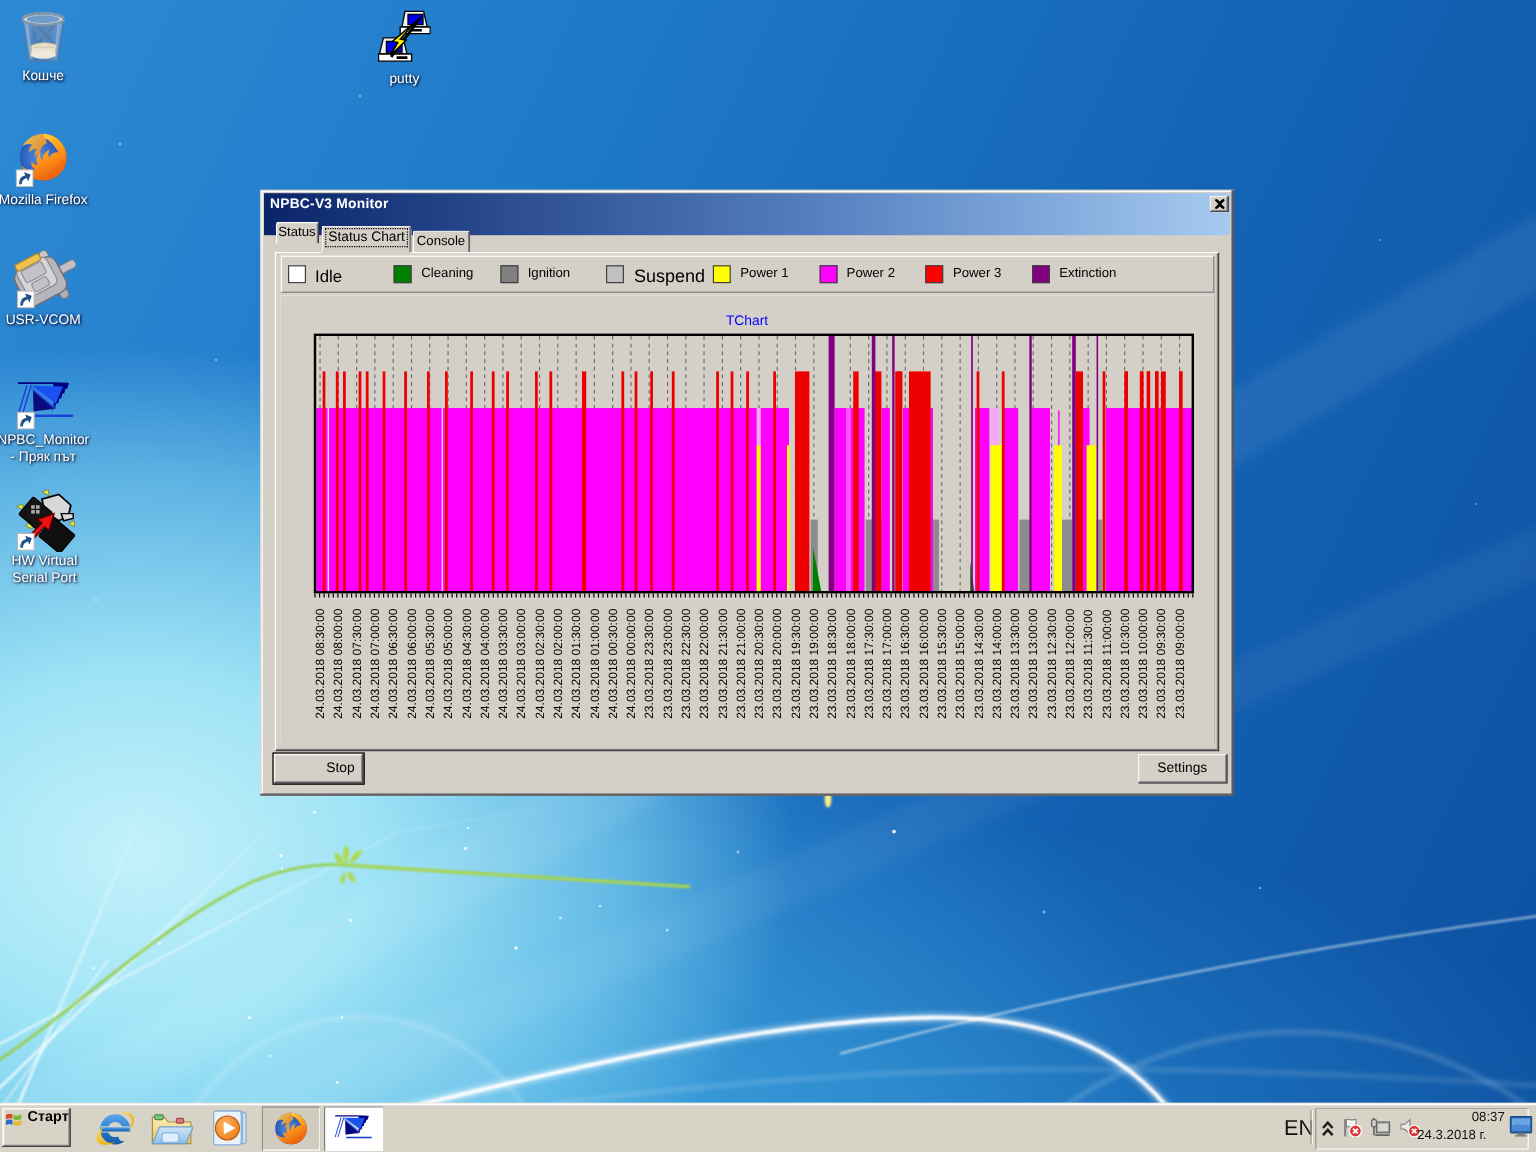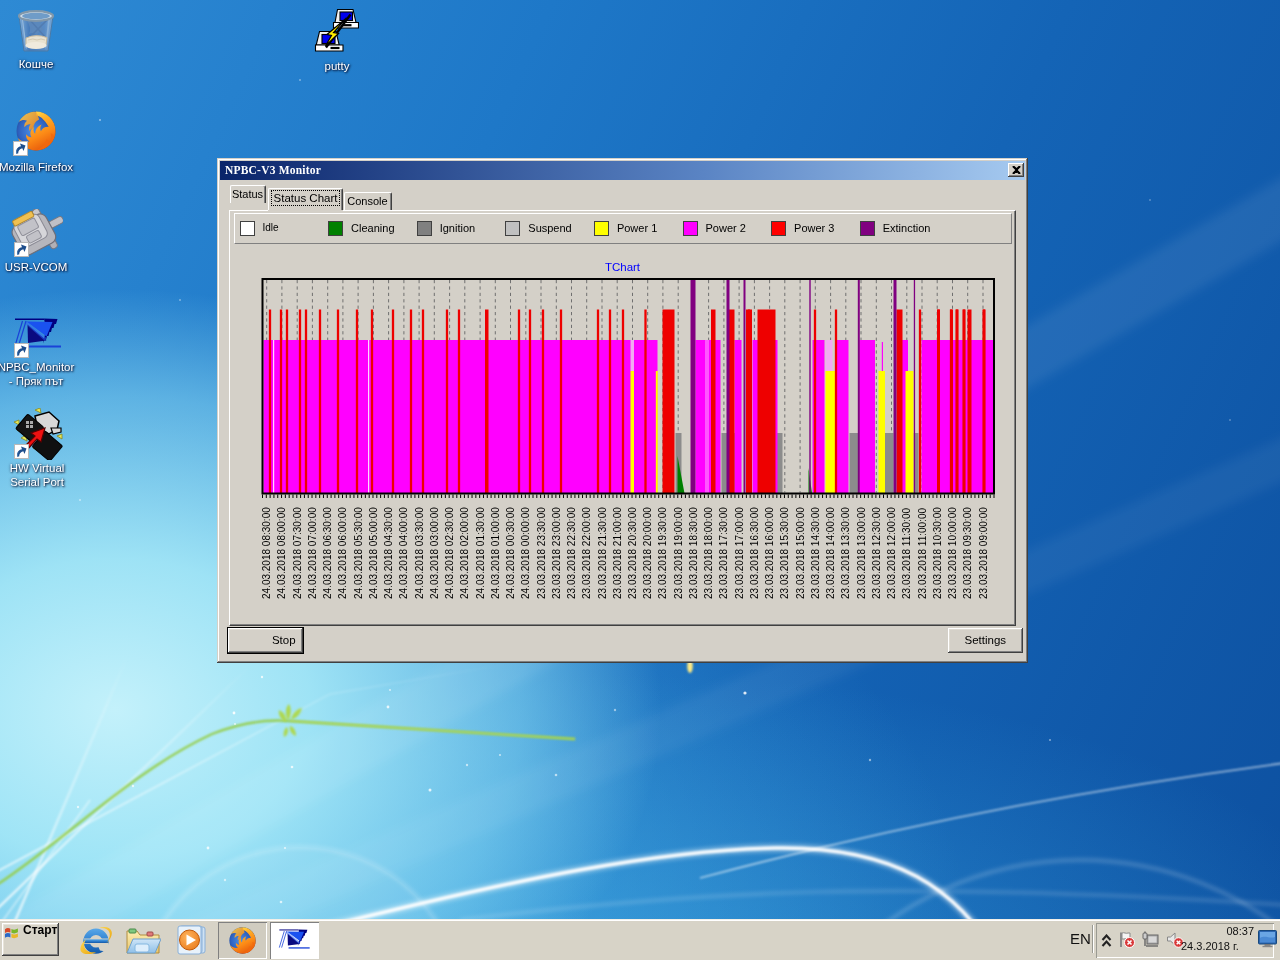--- a/index.html
+++ b/index.html
@@ -8,23 +8,23 @@
   radial-gradient(1100px 750px at 200px 940px, rgba(90,196,240,0.65) 0%, rgba(90,196,240,0) 70%),
   radial-gradient(1000px 420px at 640px 990px, rgba(60,175,232,0.5) 0%, rgba(60,175,232,0) 75%),
   linear-gradient(115deg, #2e8ad4 0%, #1e78c8 32%, #1464b6 62%, #0d50a0 100%);
 }
 .dlabel { position:absolute; text-align:center; color:#fff; font-size:11.5px;
   text-shadow:1px 1px 2px rgba(0,0,30,0.9), 0 0 3px rgba(0,0,40,0.6); }
 #win { position:absolute; left:216.5px; top:157.5px; width:811.5px; height:505.5px;
   background:#d4d0c8;
   box-shadow: inset -1px -1px 0 #404040, inset 1px 1px 0 #d4d0c8, inset -2px -2px 0 #808080, inset 2px 2px 0 #fff;
 }
-#titlebar { position:absolute; left:3.5px; top:3.5px; right:3.5px; height:19px;
+#titlebar { position:absolute; left:3.5px; top:3.5px; right:3.5px; height:35px;
   background:linear-gradient(90deg,#0a246a,#5a84c4 60%,#a6caf0);
-  color:#fff;font-family:Liberation Serif, serif; }
+  color:#fff; }
 #title { position:absolute; left:5px; top:2.5px; font-size:11.5px; font-weight:bold; letter-spacing:0.2px; }
 #closebtn { position:absolute; right:0.5px; top:2px; width:16px; height:14px; background:#d4d0c8;
   box-shadow: inset -1px -1px 0 #404040, inset 1px 1px 0 #fff, inset -2px -2px 0 #808080;
   display:flex; align-items:center; justify-content:center; padding-bottom:1px; }
 .tab { position:absolute; background:#d4d0c8; font-size:11px; text-align:center; padding-top:2.5px;
   border-top:1px solid #fff; border-left:1px solid #fff; border-right:1px solid #404040;
   border-radius:2px 2px 0 0;
   box-shadow: inset -1px 0 0 #808080; }
 .tab.active { box-shadow: inset -1px 0 0 #808080, 0 2px 0 #d4d0c8; font-size:11.5px; }
 .focusdot { outline:1px dotted #000; outline-offset:1px; padding:0 1px; }
@@ -289,27 +289,27 @@
           <path d="M1 0.5 L8 7.5 M8 0.5 L1 7.5" stroke="#000" stroke-width="1.6"></path>
         </svg>
       </div>
  </div>
  <div class="tab" style="left:13px;top:27px;width:36px;height:18px;z-index:1">Status</div>
  <div class="tab active" style="left:51.5px;top:30.5px;width:75px;height:21.5px;z-index:3"><span class="focusdot">Status Chart</span></div>
  <div class="tab" style="left:127px;top:34px;width:48px;height:18px;z-index:1">Console</div>
  <div id="tabpage"></div>
  <div id="legendpanel"></div>
  <div style="position:absolute;left:23.0px;top:63.0px;width:15px;height:15px;background:#ffffff;border:1px solid #404040"></div>
-<div style="position:absolute;left:46.0px;top:64.0px;font-size:10px;color:#000">Idle</div>
+<div style="position:absolute;left:46.0px;top:64.0px;font-size:14px;color:#000">Idle</div>
 <div style="position:absolute;left:111.60000000000002px;top:63.0px;width:15px;height:15px;background:#008000;border:1px solid #404040"></div>
 <div style="position:absolute;left:134.60000000000002px;top:64.0px;font-size:11px;color:#000">Cleaning</div>
 <div style="position:absolute;left:200.20000000000005px;top:63.0px;width:15px;height:15px;background:#808080;border:1px solid #404040"></div>
 <div style="position:absolute;left:223.20000000000005px;top:64.0px;font-size:11px;color:#000">Ignition</div>
 <div style="position:absolute;left:288.80000000000007px;top:63.0px;width:15px;height:15px;background:#c0c0c0;border:1px solid #404040"></div>
-<div style="position:absolute;left:311.80000000000007px;top:64.0px;font-size:11px;color:#000">Suspend</div>
+<div style="position:absolute;left:311.80000000000007px;top:64.0px;font-size:15px;color:#000">Suspend</div>
 <div style="position:absolute;left:377.4000000000001px;top:63.0px;width:15px;height:15px;background:#ffff00;border:1px solid #404040"></div>
 <div style="position:absolute;left:400.4000000000001px;top:64.0px;font-size:11px;color:#000">Power 1</div>
 <div style="position:absolute;left:466.0000000000001px;top:63.0px;width:15px;height:15px;background:#ff00ff;border:1px solid #404040"></div>
 <div style="position:absolute;left:489.0000000000001px;top:64.0px;font-size:11px;color:#000">Power 2</div>
 <div style="position:absolute;left:554.6000000000001px;top:63.0px;width:15px;height:15px;background:#ff0000;border:1px solid #404040"></div>
 <div style="position:absolute;left:577.6000000000001px;top:64.0px;font-size:11px;color:#000">Power 3</div>
 <div style="position:absolute;left:643.2000000000002px;top:63.0px;width:15px;height:15px;background:#800080;border:1px solid #404040"></div>
 <div style="position:absolute;left:666.2000000000002px;top:64.0px;font-size:11px;color:#000">Extinction</div>
  <div id="chartpanel"></div>
  <svg width="778" height="374" viewBox="233.5 246 778 374" style="position:absolute;left:17px;top:88.5px">
@@ -542,21 +542,21 @@
       <svg width="33" height="28" viewBox="0 0 50 42">
 <path d="M2 3.5 L31 3.5 L31 5 L2 5 Z" fill="#000080"></path>
 <path d="M31 3.5 L44.5 4 L43 9 L41.5 9 L40.5 13 L39 13 L38 17 L36.5 17 L35.5 21 L34 21 L33 25 L31.5 25 L30 28.5 L33 15 Z" fill="#000080"></path>
 <path d="M13.5 6.5 L39.5 7 L33.5 21.5 Z" fill="#1a52f0"></path>
 <path d="M14.5 9.5 L33.5 25.5 L15 28 Z" fill="#0a0a80"></path>
 <path d="M13.5 6.5 L33.5 23 L32 26 L12 8.5 Z" fill="#2a62f8" opacity="0.5"></path>
 <path d="M13 6 L5.5 31 M9.5 6 L2 31" fill="none" stroke="#1a42d8" stroke-width="1.2"></path>
 <rect x="16" y="30.5" width="32" height="2" fill="#1a42d8"></rect>
 </svg>
     </div>
- <div style="position:absolute;left:1070px;top:10px;font-size:15px;color:#111">EN</div>
+ <div style="position:absolute;left:1070px;top:10px;font-size:18px;color:#111">EN</div>
  <div style="position:absolute;left:1091.5px;top:5px;width:1px;height:28px;background:#9a9a92;box-shadow:1px 0 0 #fff"></div>
  <div id="tray">
    <svg width="11" height="14" viewBox="0 0 11 14" style="position:absolute;left:5px;top:11px">
         <path d="M1.5 6 L5.5 1.5 L9.5 6 M1.5 12 L5.5 7.5 L9.5 12" stroke="#222" stroke-width="2.1" fill="none"></path>
       </svg>
    <div style="position:absolute;left:22px;top:8px"><svg width="17" height="17" viewBox="0 0 17 17">
 <path d="M3 1.5 V16" stroke="#8a8a8a" stroke-width="2"></path>
 <path d="M4 2 C6 1 8 3 10 2 L12 2 L12 8 C10 9 8 7 6 8 L4 8 Z" fill="#f4f4f4" stroke="#8a8a8a"></path>
 <circle cx="11.5" cy="11.5" r="5" fill="#d83838" stroke="#fff"></circle>
 <path d="M9.5 9.5 L13.5 13.5 M13.5 9.5 L9.5 13.5" stroke="#fff" stroke-width="1.6"></path>

